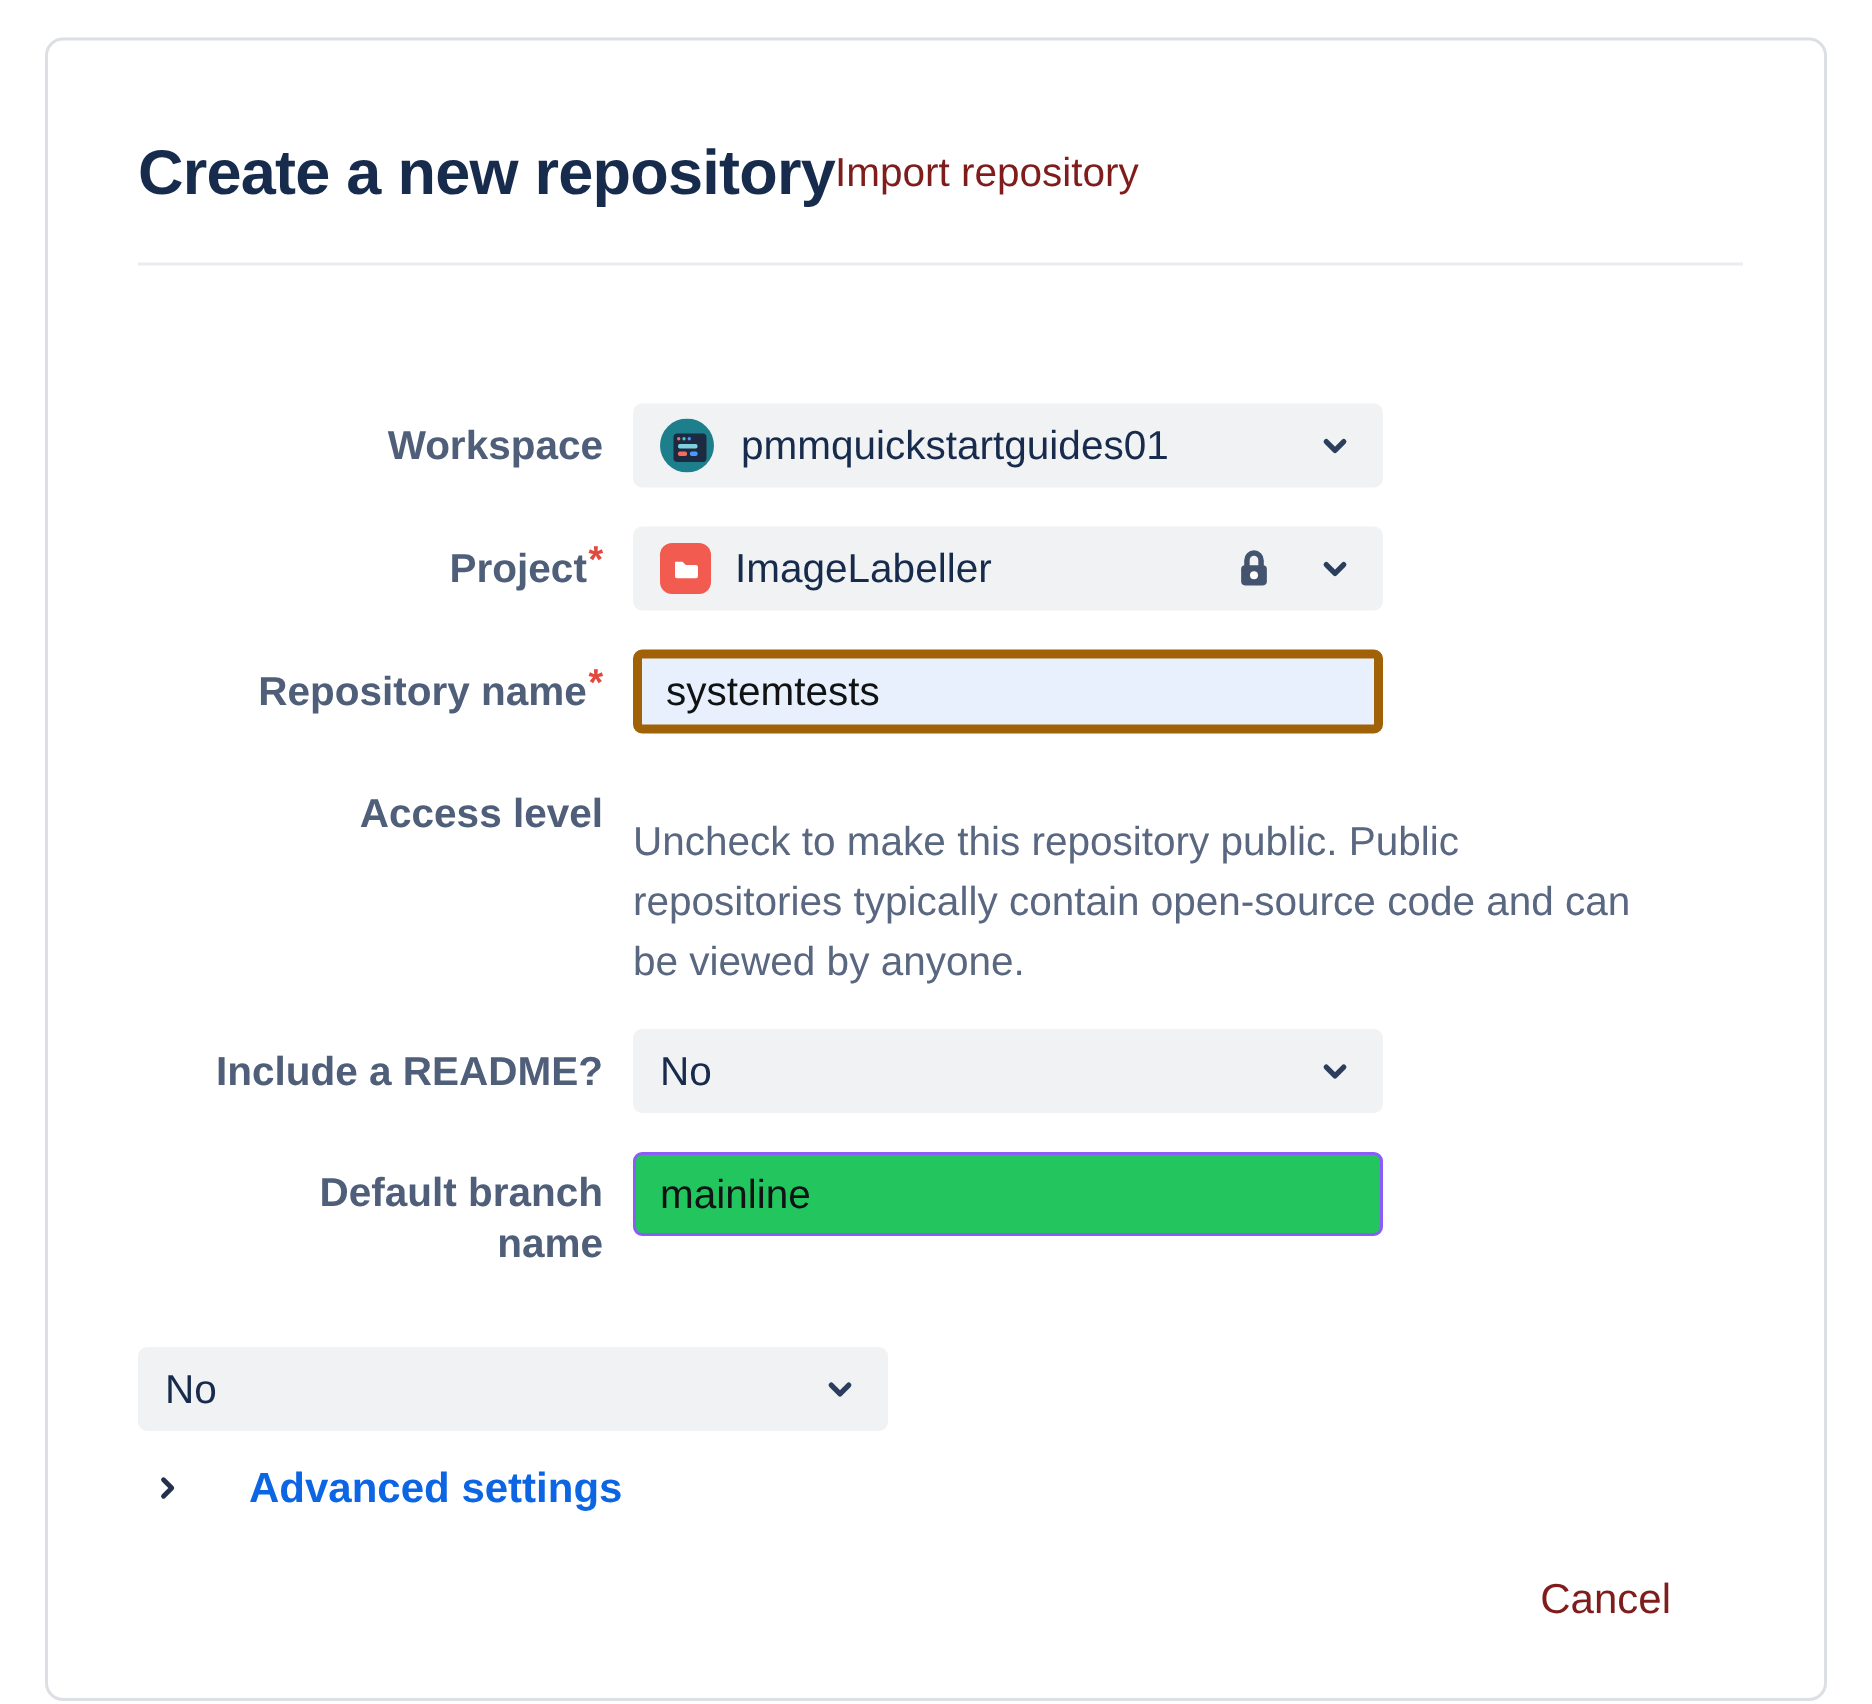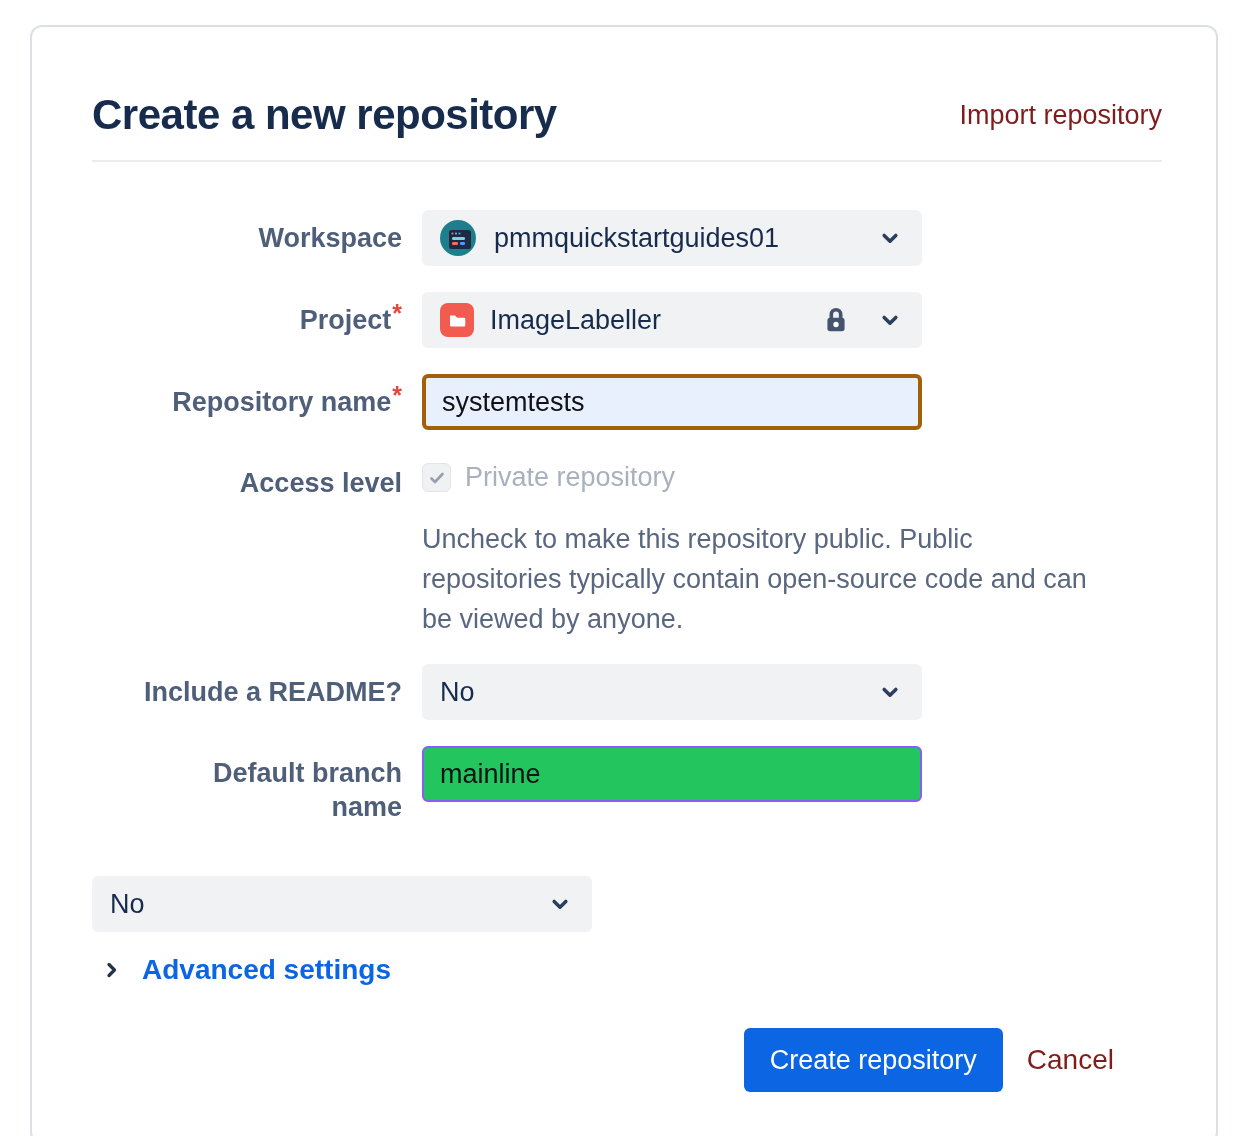--- a/index.html
+++ b/index.html
@@ -13,25 +13,25 @@
     min-height: 1085px;
     margin: 25px auto 26px auto;
     background: #ffffff;
     border: 2px solid #DCDFE4;
     border-radius: 12px;
     padding: 64px 54px 50px 60px;
   }
   
   .card-header {
     display: flex;
-    justify-content: space-between;
-    align-items: center;
-    padding-bottom: 21px;
+    justify-content: flex-start;
+    align-items: center;
+    padding-bottom: 36px;
     border-bottom: 2px solid #EBECF0;
-    margin-bottom: 48px;
+    margin-bottom: 92px;
   }
   .page-title {
     font-size: 42px;
     font-weight: 700;
     color: #172B4D;
     letter-spacing: -0.5px;
   }
   .link {
     color: #7f1d1d;
     font-size: 27px;
@@ -88,21 +88,21 @@
     height: 56px;
     font-family: "Liberation Sans", sans-serif;
     font-size: 27px;
     color: #101214;
     padding: 0 16px;
     border-radius: 6px;
     outline: none;
   }
   .input-filled {
     background: #E9F0FD;
-    border: 4px solid #a16207;
+    border: 6px solid #a16207;
   }
   .input-plain {
     background: #22c55e;
     border: 2px solid #8b5cf6;
   }
   
   .row-access { align-items: start; margin-bottom: 25px; }
   .row-access .form-label { padding-top: 10px; }
   .checkbox-line {
     display: flex;
@@ -135,20 +135,21 @@
   
   .row-branch { align-items: start; margin-bottom: 26px; }
   .row-branch .form-label { padding-top: 10px; }
   .row-branch-spacer { height: 26px; }
   
   .advanced {
     display: flex;
     align-items: center;
     margin: -4px 0 42px 8px;
     cursor: pointer;
+    gap: 24px;
   }
   .advanced .icon { margin-right: 18px; }
   .advanced-label {
     color: #0C66E4;
     font-size: 28px;
     font-weight: 600;
   }
   
   .footer {
     display: flex;
@@ -240,28 +241,20 @@
   </div>
 
   <div class="form-row">
     <div class="form-label"><span>Repository name</span><span class="req">*</span></div>
     <input class="text-input input-filled" type="text" value="systemtests" style="">
   </div>
 
   <div class="form-row row-access">
     <div class="form-label">Access level</div>
     <div>
-      <div class="checkbox-line">
-        <span class="checkbox">
-          <svg width="18" height="18" viewBox="0 0 18 18">
-              <path d="M3.5 9.5 L7 13 L14.5 5" fill="none" stroke="#97A0AF" stroke-width="2.6" stroke-linecap="round" stroke-linejoin="round"></path>
-            </svg>
-        </span>
-        <span class="checkbox-label">Private repository</span>
-      </div>
       <div class="help-text">Uncheck to make this repository public. Public repositories typically contain open-source code and can be viewed by anyone.</div>
     </div>
   </div>
 
   <div class="form-row">
     <div class="form-label">Include a README?</div>
     <div class="control select">
       <span class="select-text">No</span>
       <span class="spacer"></span>
       <span class="icon">
@@ -293,17 +286,16 @@
   <div class="advanced">
     <span class="icon">
       <svg width="24" height="24" viewBox="0 0 24 24">
           <path d="M9 6.5 L14.5 12 L9 17.5" fill="none" stroke="#22324C" stroke-width="3.2" stroke-linecap="round" stroke-linejoin="round"></path>
         </svg>
     </span>
     <span class="advanced-label">Advanced settings</span>
   </div>
 
   <div class="footer">
-    <button class="primary-btn">Create repository</button>
     <a class="link cancel-link">Cancel</a>
   </div>
 
 </div>
 
 </body></html>

